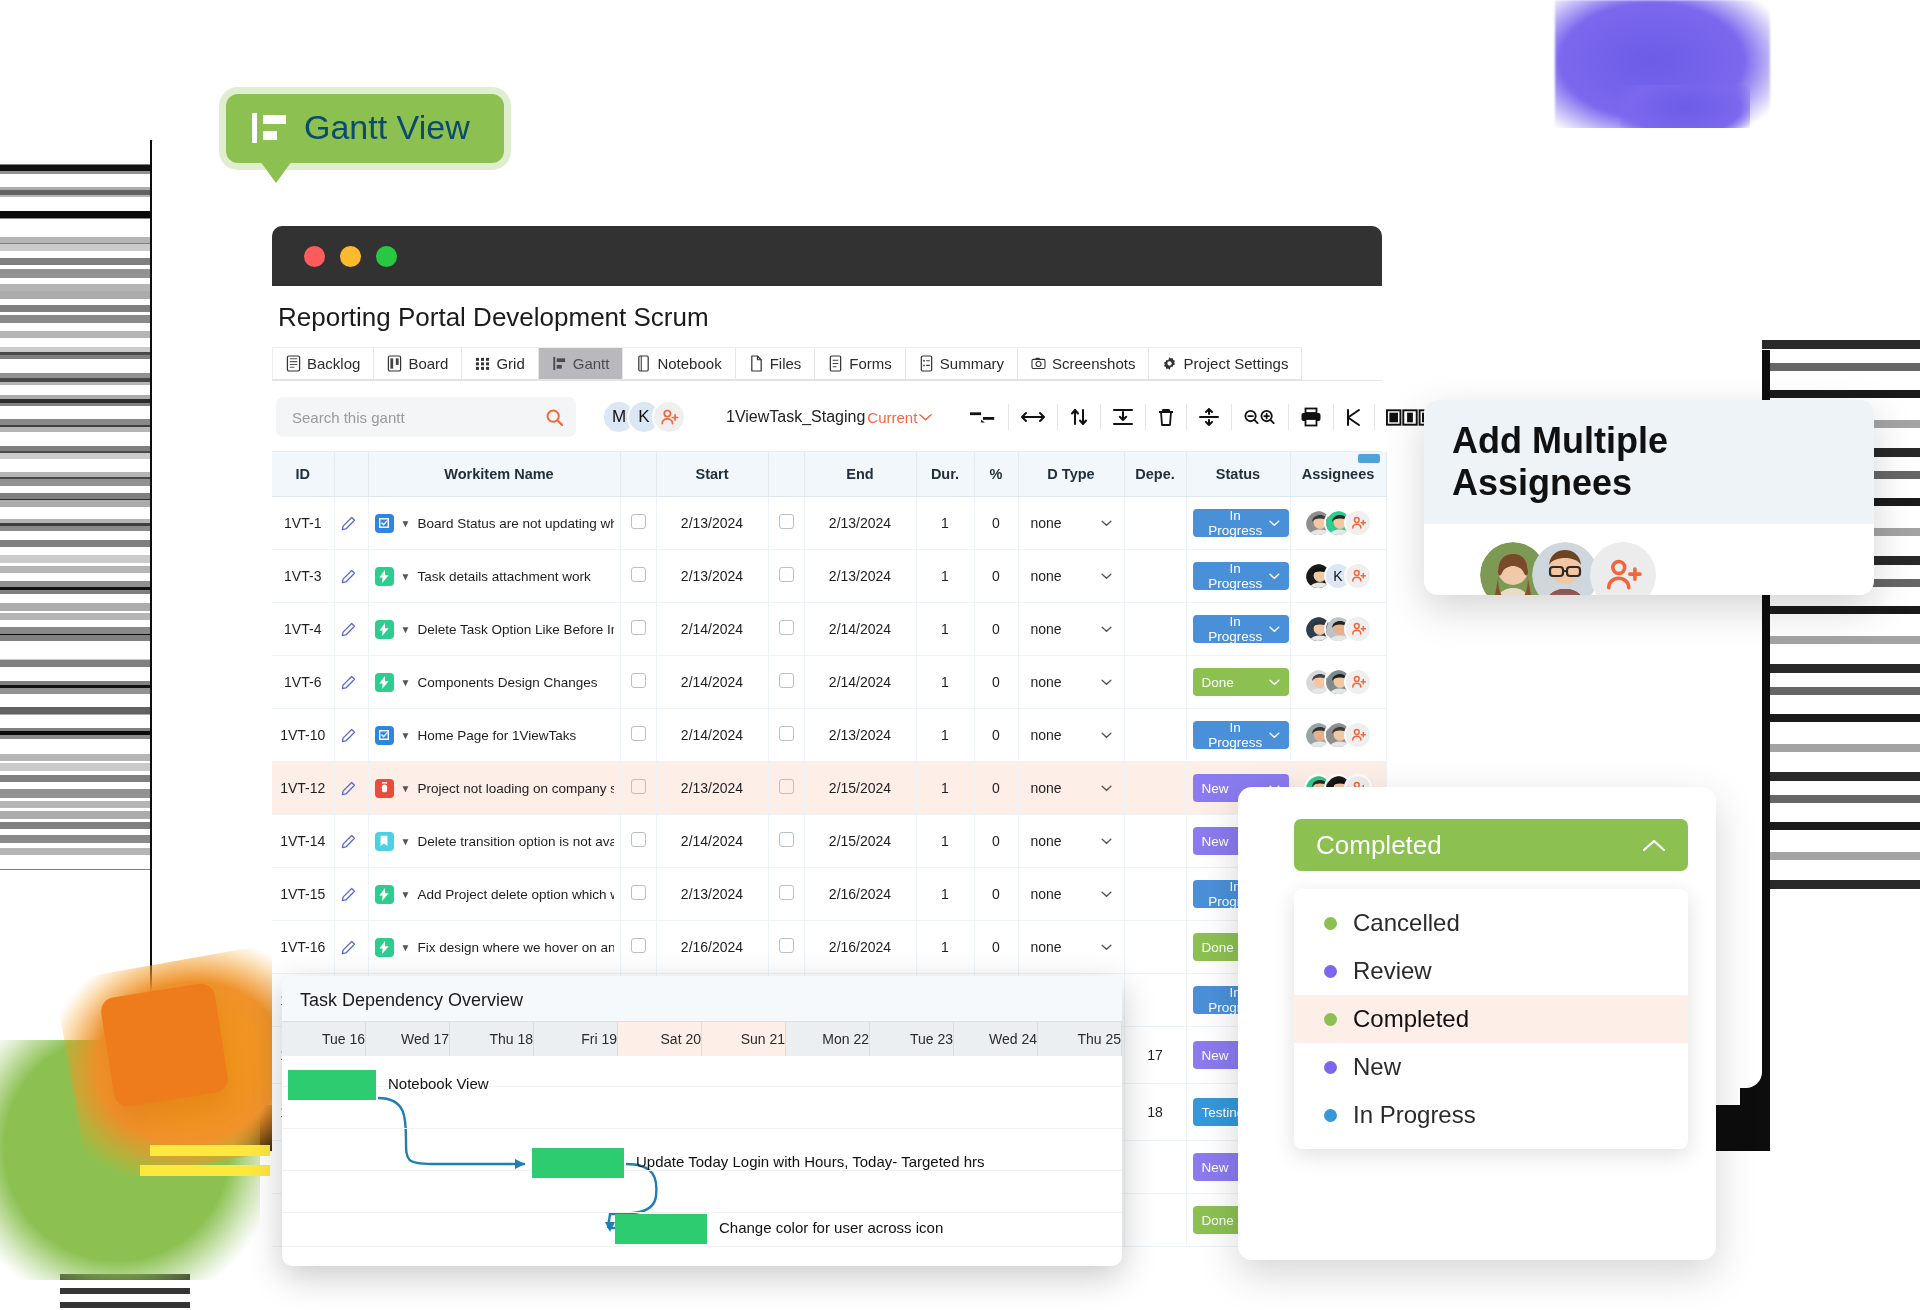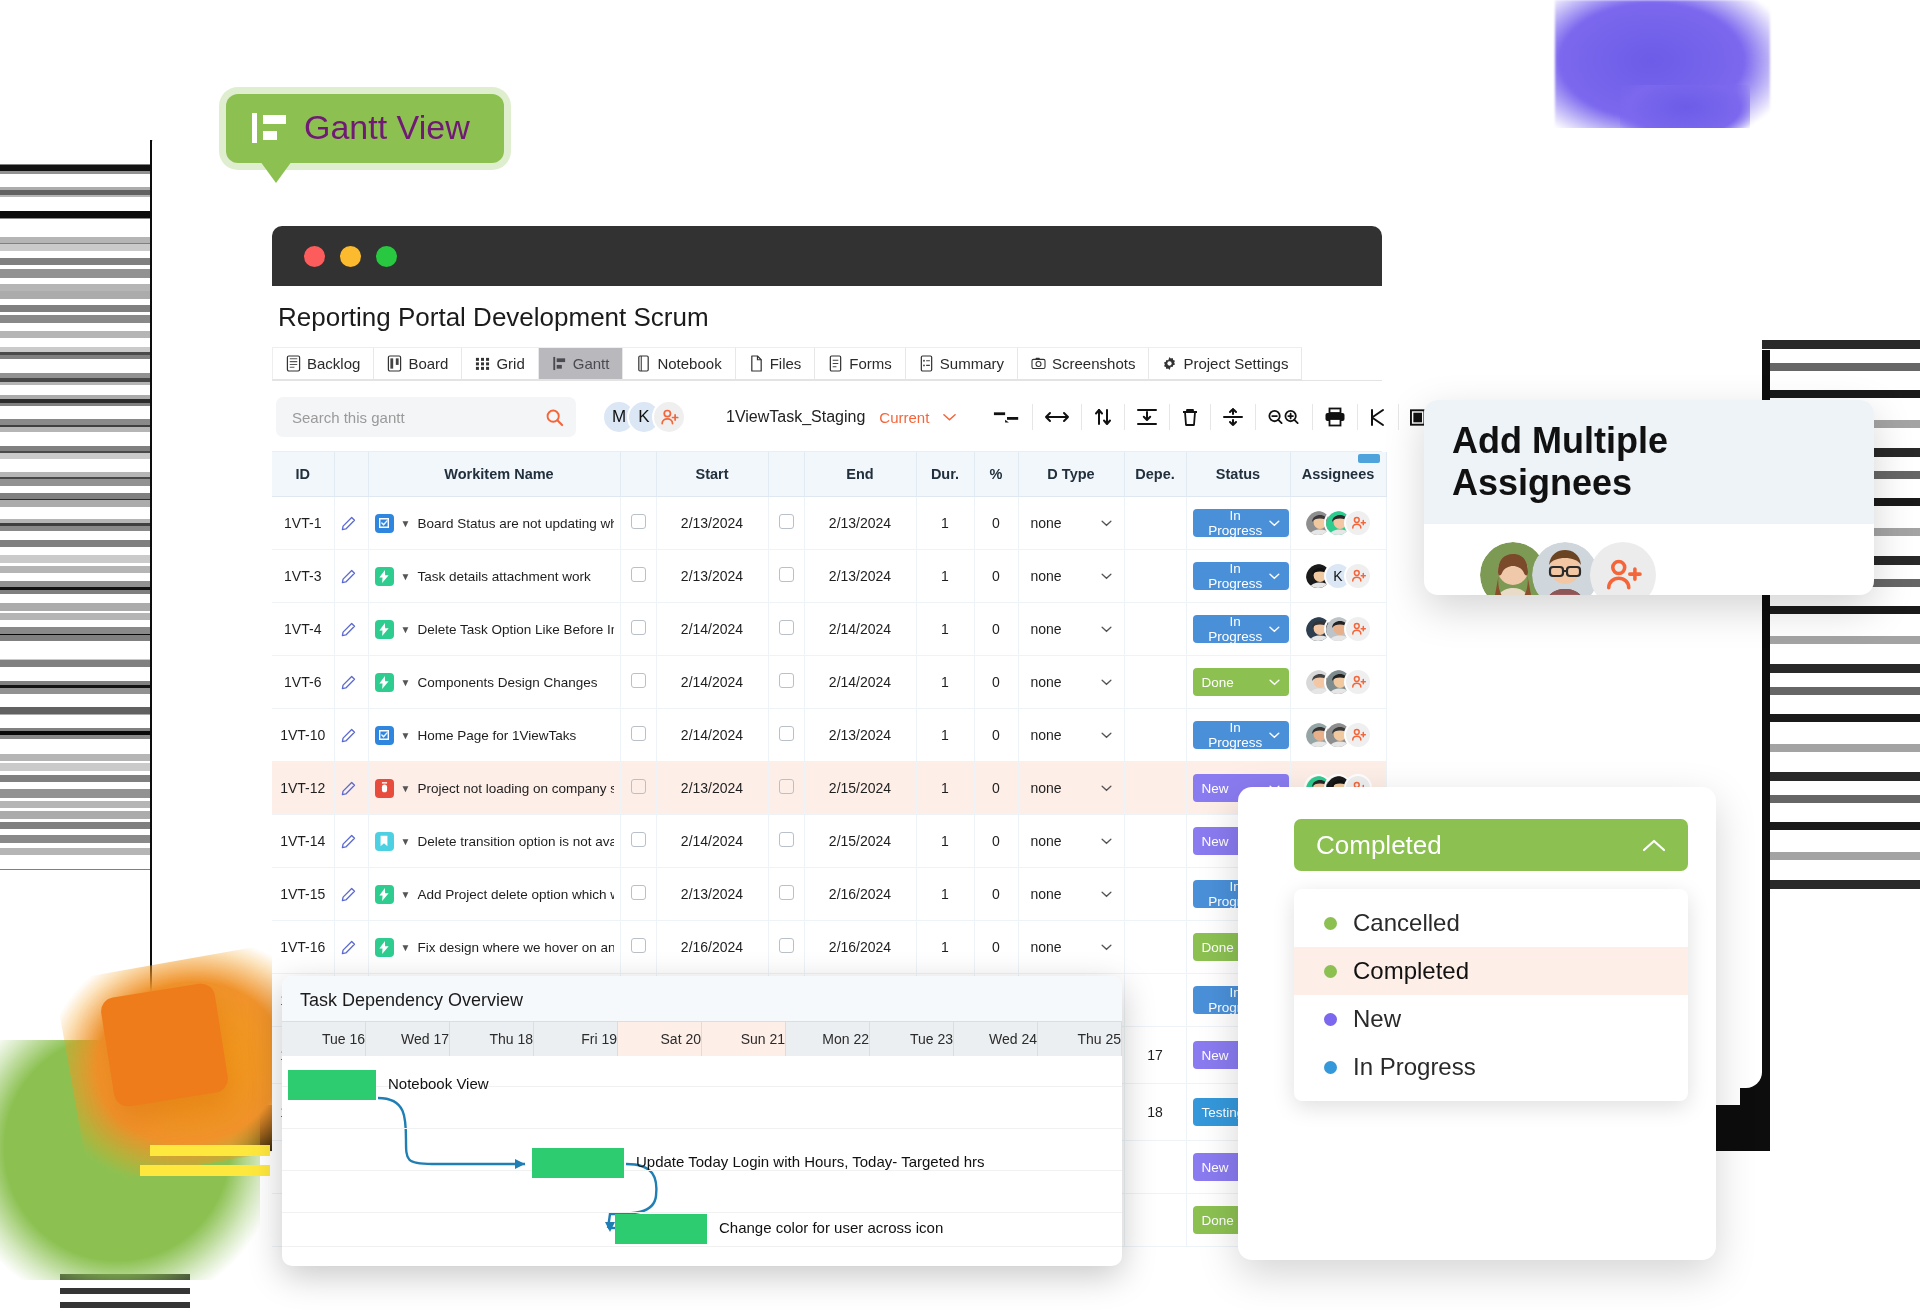--- a/index.html
+++ b/index.html
@@ -72,21 +72,21 @@
     background: #fff; border-radius: 16px;
   }
   .white-sheet2 {
     position: absolute; left: 152px; top: 128px; width: 1600px; height: 955px;
     background: #fff; border-radius: 16px;
   }
 
   
   .gantt-badge-wrap { position: absolute; left: 226px; top: 94px; z-index: 40; }
   .gantt-badge {
-    background: #8cc152; color: #701a75; border-radius: 12px;
+    background: #8cc152; color: #0c4a6e; border-radius: 12px;
     padding: 14px 34px 16px 26px; display: flex; align-items: center; gap: 18px;
     font-size: 34px; box-shadow: 0 0 0 7px rgba(140,193,82,.28); text-align: center;
   }
   .gantt-badge-tail {
     position: absolute; left: 34px; bottom: -20px; width: 0; height: 0;
     border-left: 16px solid transparent; border-right: 16px solid transparent;
     border-top: 22px solid #8cc152;
   }
   .gv-icon { width: 34px; height: 30px; position: relative; flex: 0 0 auto; }
   .gv-icon i { position: absolute; background: #fff; display:block; }
@@ -132,21 +132,21 @@
   .searchbox input::placeholder { color: #9a9a9a; }
   .avatar-group { display: flex; align-items: center; margin-left: 12px; }
   .av-chip {
     width: 34px; height: 34px; border-radius: 50%; background: #dbe7f5;
     display: flex; align-items: center; justify-content: center;
     font-size: 17px; color: #111; margin-left: -9px; border: 2px solid #fff;
   }
   .av-chip:first-child { margin-left: 0; }
   .av-add { background: #efefef; color: #f4663a; font-size: 18px; }
   .viewsel {
-    margin-left: 14px; height: 38px; display: flex; align-items: center; gap: 14px;
+    margin-left: 14px; height: 38px; display: flex; align-items: center; gap: 2px;
     padding: 0 12px; font-size: 16px; color: #222; white-space: nowrap;
   }
   .viewsel .cur { color: #f4663a; font-size: 15px; }
   .tools-right { margin-left: auto; display: flex; align-items: center; gap: 0; padding-right: 6px; }
   .tool { padding: 0 11px; display:flex; align-items:center; border-left: 1px solid #e6e6e6; height: 26px;}
   .tool:first-child { border-left: 0; }
 
   
   .grid-wrap { position: relative; border-top: 1px solid #e8eef5; }
   table.grid { border-collapse: collapse; width: 1110px; table-layout: fixed; font-size: 14px; }
@@ -1500,20 +1500,24 @@
     <span>Completed</span>
     <svg width="24" height="15" viewBox="0 0 24 15">
         <path d="M2 12L12 3l10 9" fill="none" stroke="#fff" stroke-width="2.2" stroke-linecap="round" stroke-linejoin="round"></path>
       </svg>
   </div>
   <div class="opt-list" id="status-options">
       <div class="opt">
         <span class="bullet" style="background:#8cc152"></span>
         <span>Cancelled</span>
       </div>
+      <div class="opt">
+        <span class="bullet" style="background:#7b68ee"></span>
+        <span>Review</span>
+      </div>
       <div class="opt sel">
         <span class="bullet" style="background:#8cc152"></span>
         <span>Completed</span>
       </div>
       <div class="opt">
         <span class="bullet" style="background:#7b68ee"></span>
         <span>New</span>
       </div>
       <div class="opt">
         <span class="bullet" style="background:#3498db"></span>

